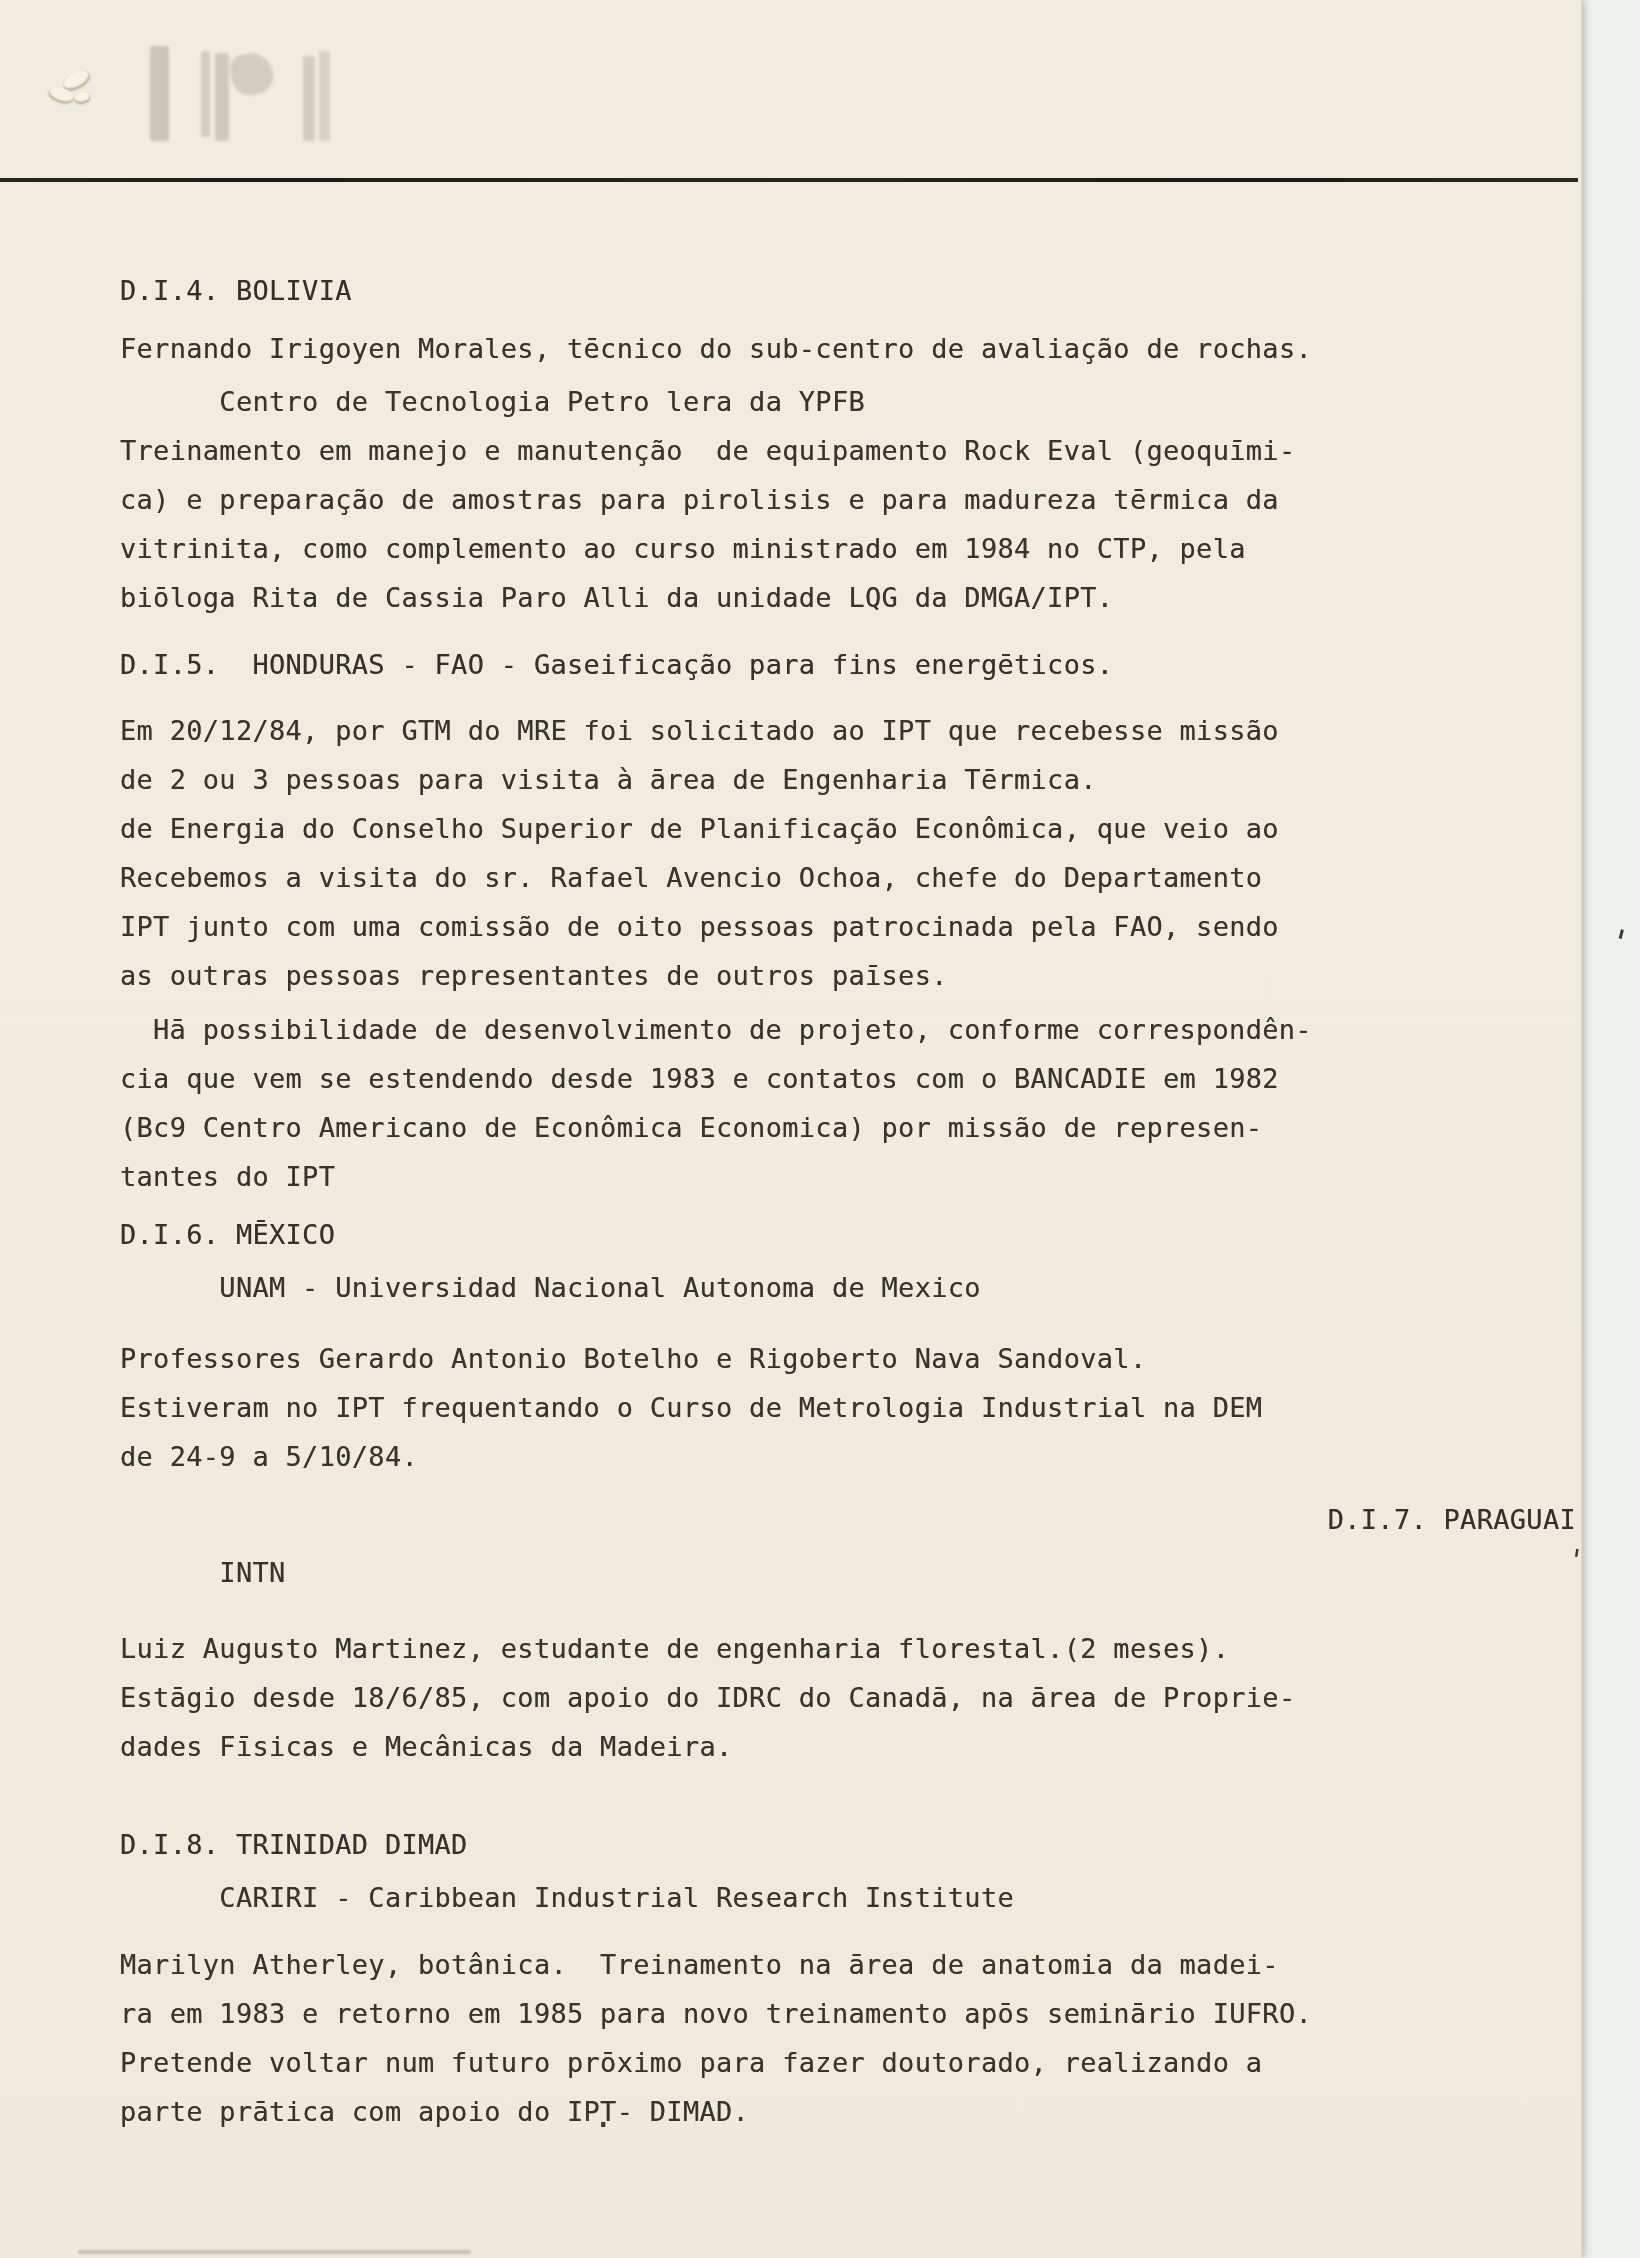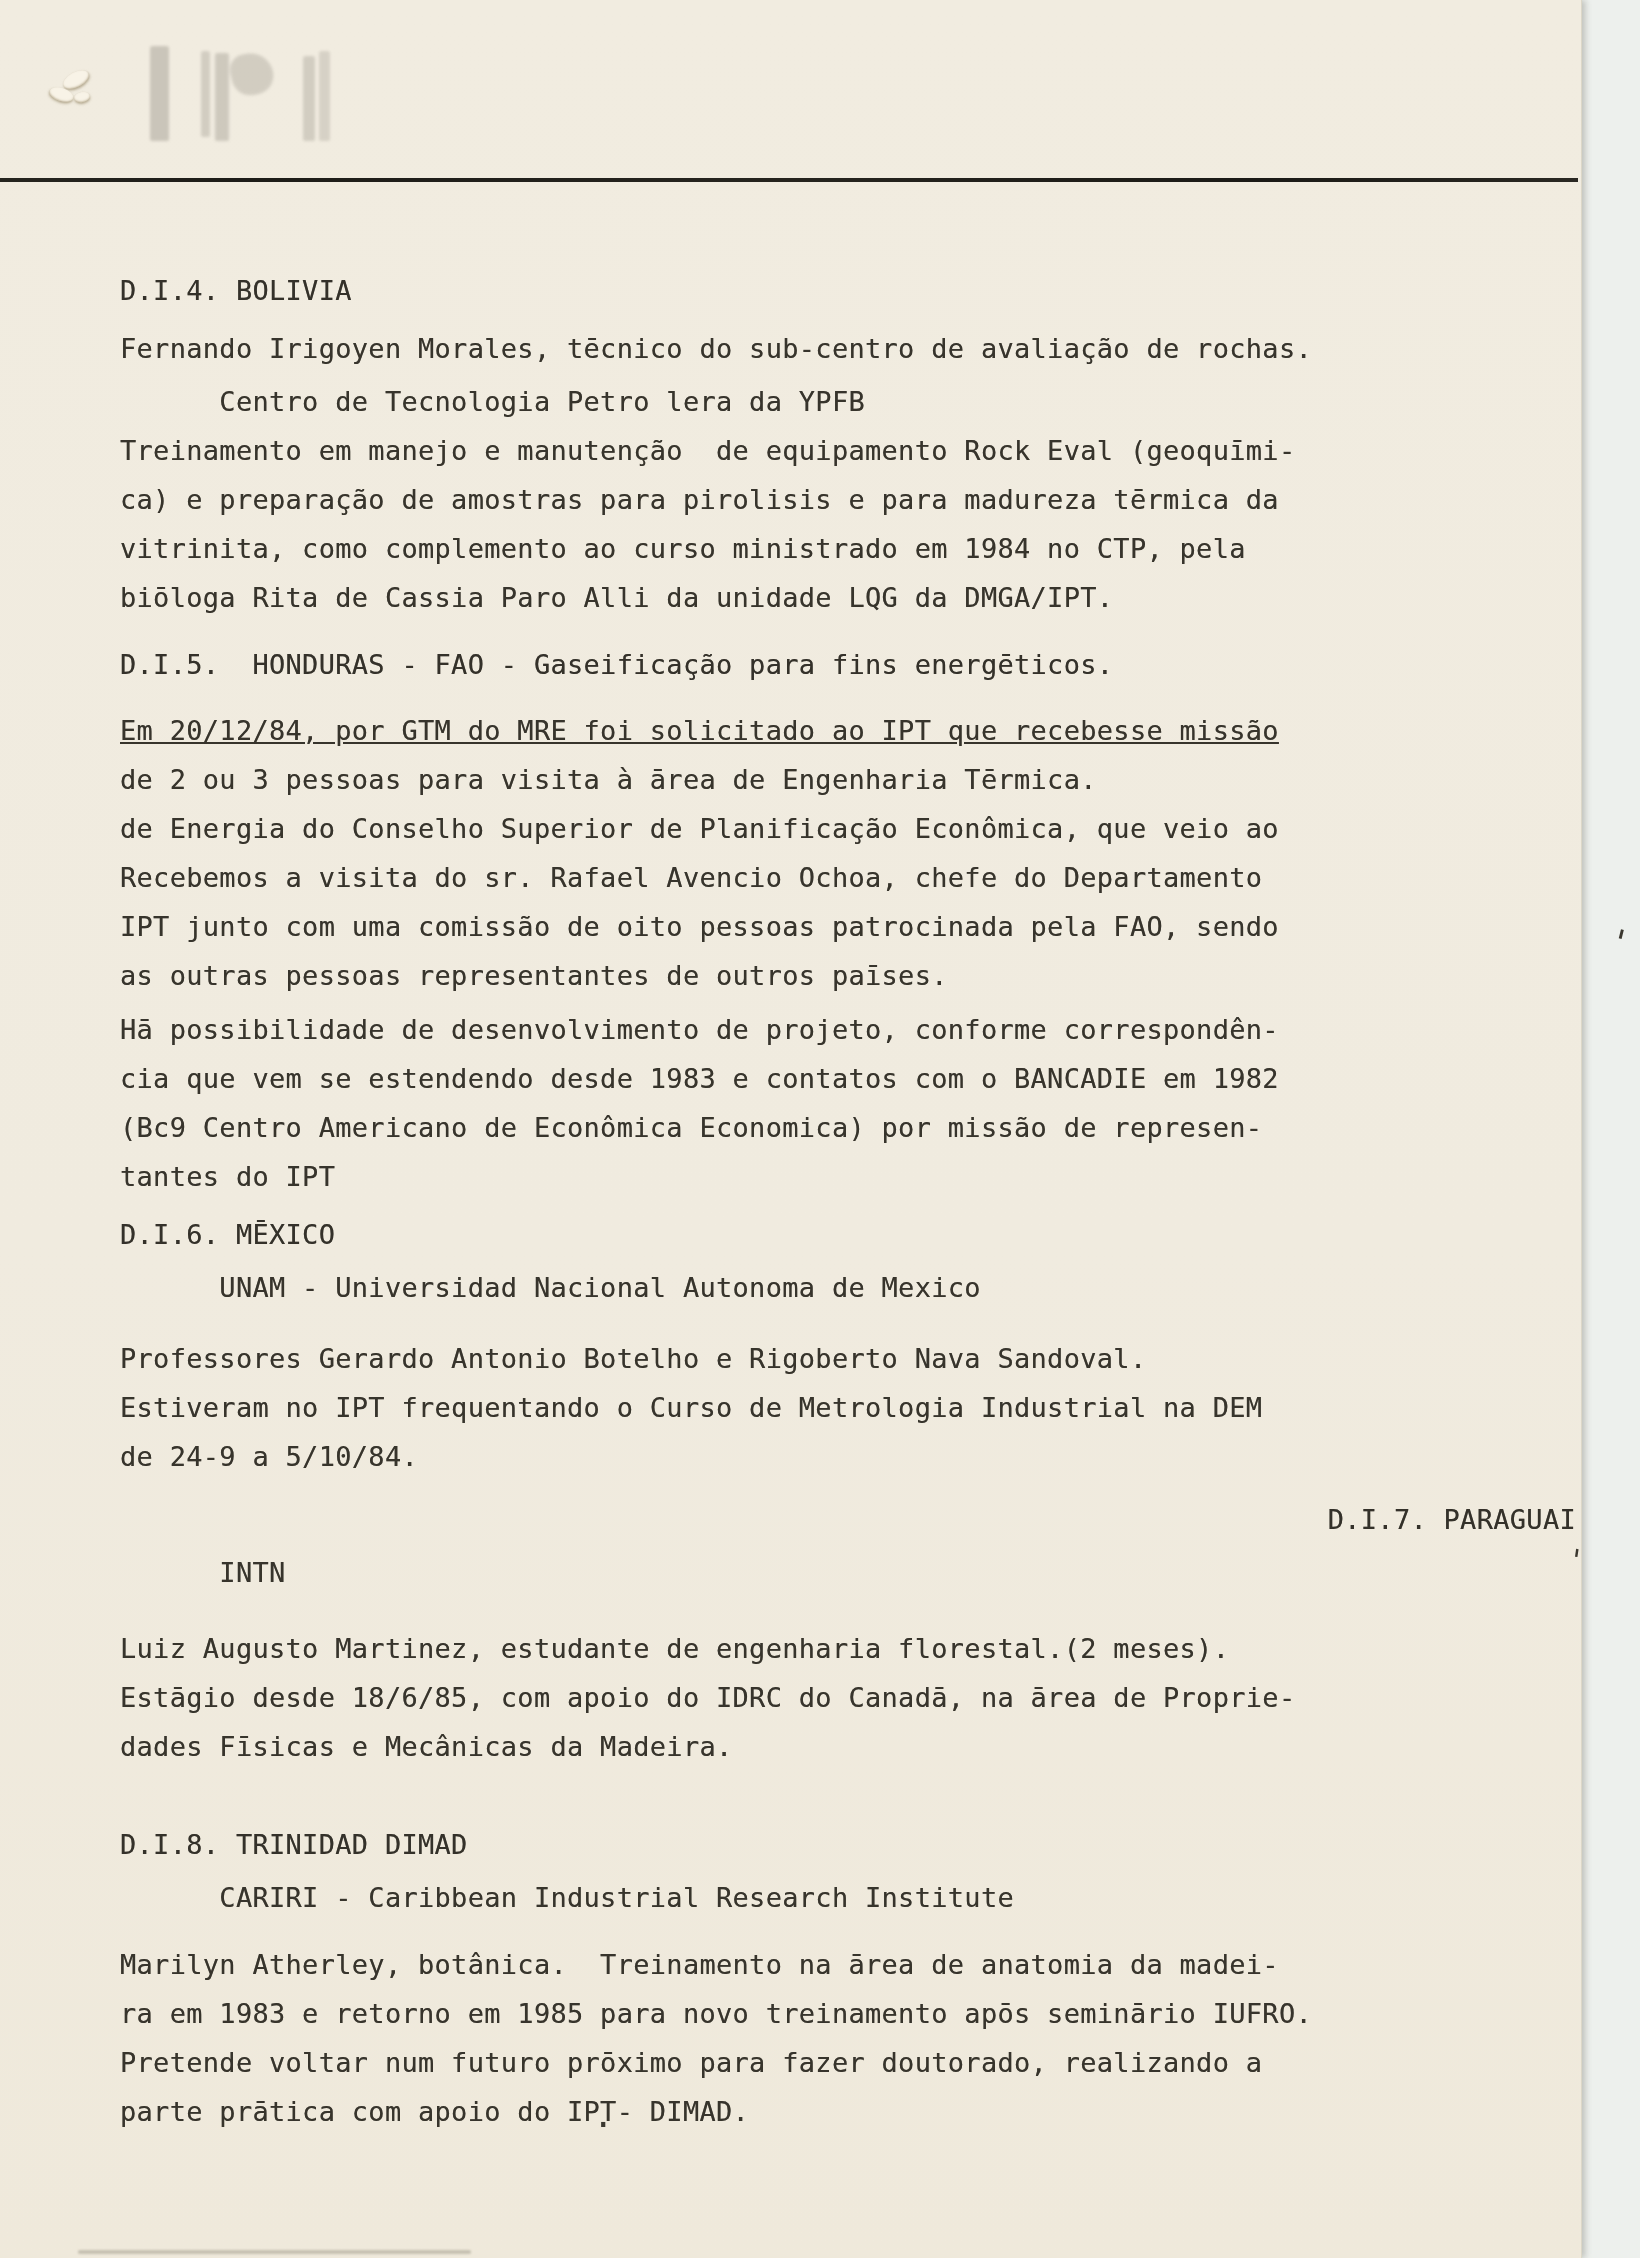--- a/index.html
+++ b/index.html
@@ -61,27 +61,27 @@
 
     <div class="text-block">
         <div class="line heading" style="margin-top: 0px;">D.I.4. BOLIVIA</div>
         <div class="line body" style="margin-top: 8.8px;">Fernando Irigoyen Morales, tēcnico do sub-centro de avaliação de rochas.</div>
         <div class="line body" style="margin-top: 4.4px;">      Centro de Tecnologia Petro lera da YPFB</div>
         <div class="line body" style="margin-top: 0px;">Treinamento em manejo e manutenção  de equipamento Rock Eval (geoquīmi-</div>
         <div class="line body" style="margin-top: 0px;">ca) e preparação de amostras para pirolisis e para madureza tērmica da</div>
         <div class="line body" style="margin-top: 0px;">vitrinita, como complemento ao curso ministrado em 1984 no CTP, pela</div>
         <div class="line body" style="margin-top: 0px;">biōloga Rita de Cassia Paro Alli da unidade LQG da DMGA/IPT.</div>
         <div class="line heading" style="margin-top: 17.6px;">D.I.5.  HONDURAS - FAO - Gaseificação para fins energēticos.</div>
-        <div class="line body" style="margin-top: 17.6px; text-decoration: underline;">Em 20/12/84, por GTM do MRE foi solicitado ao IPT que recebesse missão</div>
+        <div class="line body" style="margin-top: 17.6px;">Em 20/12/84, por GTM do MRE foi solicitado ao IPT que recebesse missão</div>
         <div class="line body" style="margin-top: 0px;">de 2 ou 3 pessoas para visita à ārea de Engenharia Tērmica.</div>
         <div class="line body" style="margin-top: 0px;">de Energia do Conselho Superior de Planificação Econômica, que veio ao</div>
         <div class="line body" style="margin-top: 0px;">Recebemos a visita do sr. Rafael Avencio Ochoa, chefe do Departamento</div>
         <div class="line body" style="margin-top: 0px;">IPT junto com uma comissão de oito pessoas patrocinada pela FAO, sendo</div>
         <div class="line body" style="margin-top: 0px;">as outras pessoas representantes de outros paīses.</div>
-        <div class="line body" style="margin-top: 4.4px;">Hā possibilidade de desenvolvimento de projeto, conforme correspondên-</div>
+        <div class="line body" style="margin-top: 4.4px; margin-left: 33px;">Hā possibilidade de desenvolvimento de projeto, conforme correspondên-</div>
         <div class="line body" style="margin-top: 0px;">cia que vem se estendendo desde 1983 e contatos com o BANCADIE em 1982</div>
         <div class="line body" style="margin-top: 0px;">(Bc9 Centro Americano de Econômica Economica) por missão de represen-</div>
         <div class="line body" style="margin-top: 0px;">tantes do IPT</div>
         <div class="line heading" style="margin-top: 8.8px;">D.I.6. MĒXICO</div>
         <div class="line body" style="margin-top: 4.4px;">      UNAM - Universidad Nacional Autonoma de Mexico</div>
         <div class="line body" style="margin-top: 22px;">Professores Gerardo Antonio Botelho e Rigoberto Nava Sandoval.</div>
         <div class="line body" style="margin-top: 0px;">Estiveram no IPT frequentando o Curso de Metrologia Industrial na DEM</div>
         <div class="line body" style="margin-top: 0px;">de 24-9 a 5/10/84.</div>
         <div class="line heading" style="margin-top: 14px; text-align: right;">D.I.7. PARAGUAI</div>
         <div class="line body" style="margin-top: 4.4px;">      INTN</div>

